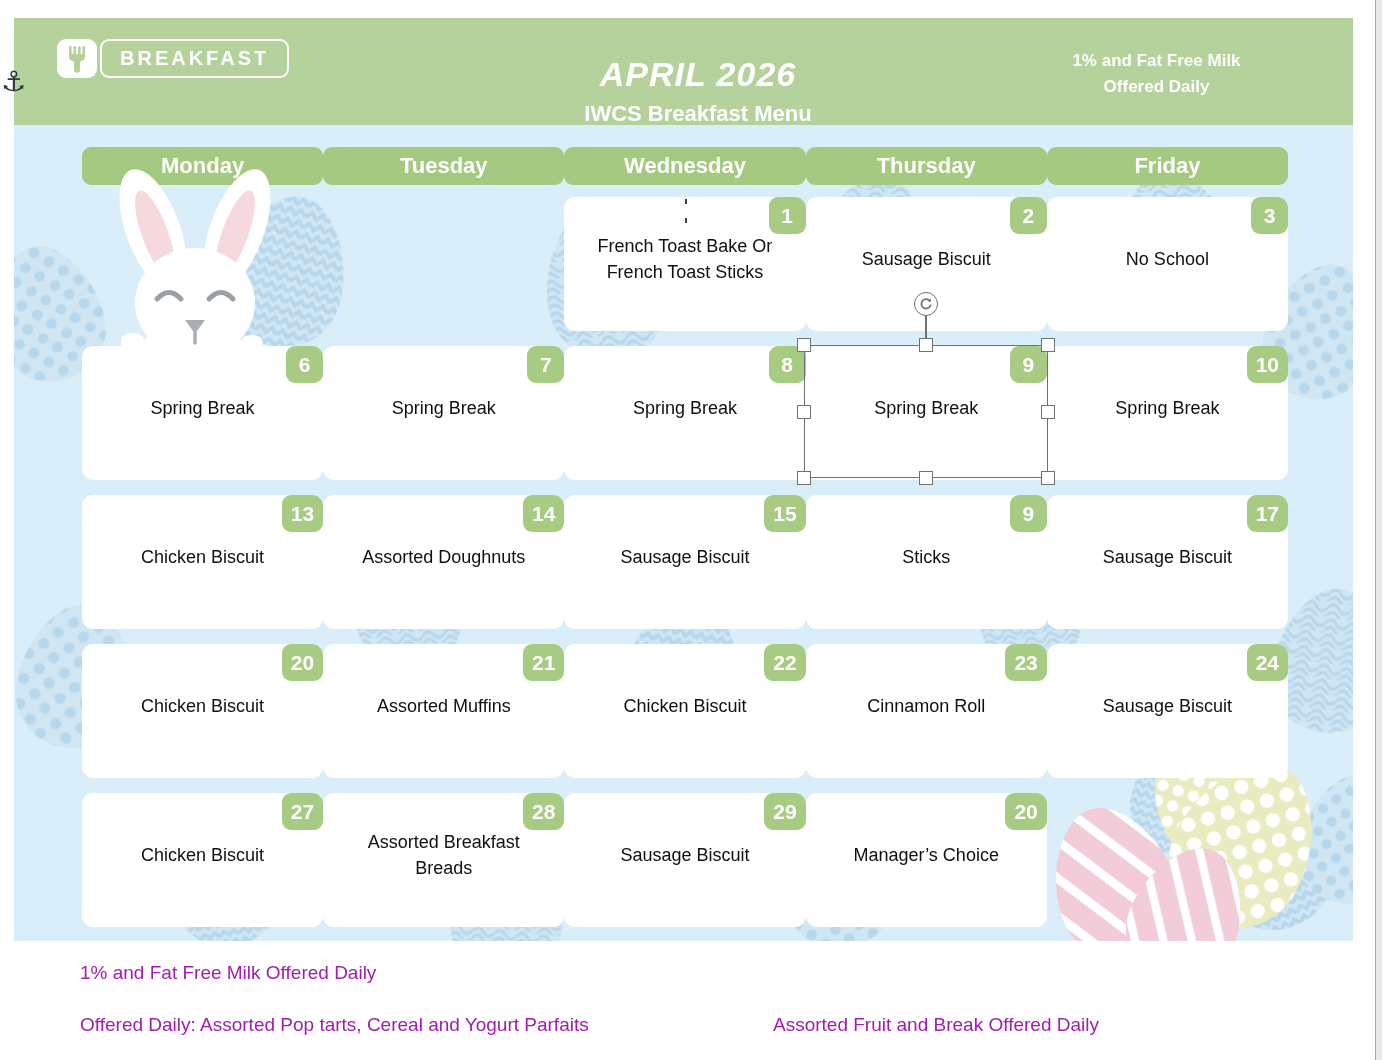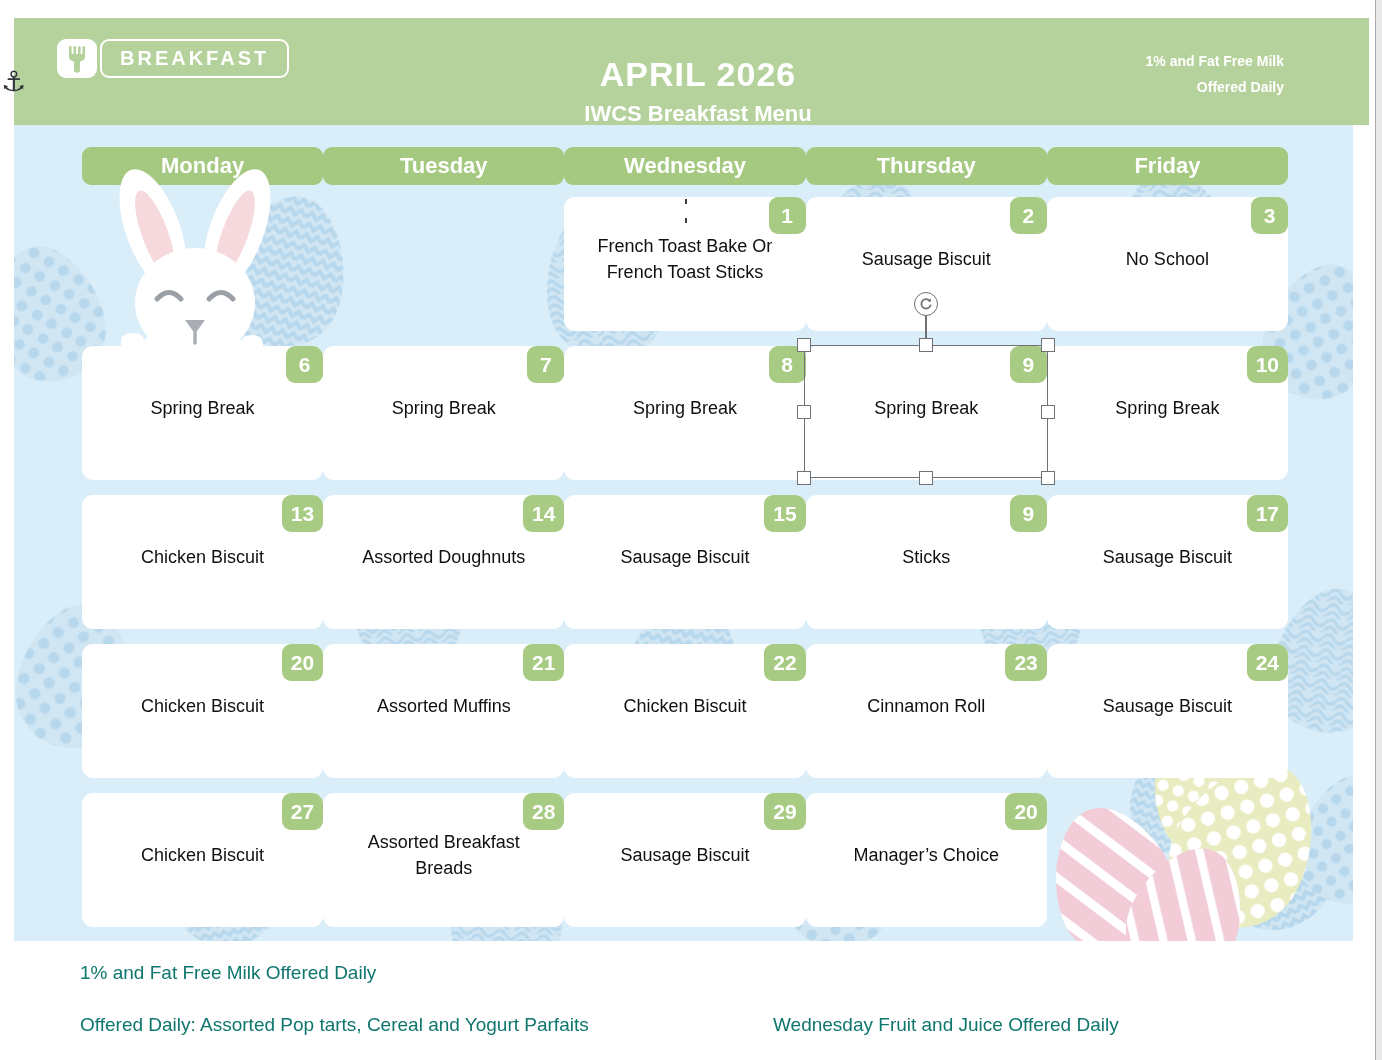--- a/index.html
+++ b/index.html
@@ -5,31 +5,31 @@
   html,body{margin:0;padding:0;}
   body{
     width:1382px;height:1060px;position:relative;background:#ffffff;
     font-family:"Liberation Sans","DejaVu Sans",sans-serif;overflow:hidden;
     -webkit-font-smoothing:antialiased;
   }
   
   .window-edge{position:absolute;top:0;right:0;width:6px;height:100%;
     background:#e9e9e9;border-left:1px solid #ababab;}
   
-  .band{position:absolute;left:14px;top:18px;width:1339px;height:107px;background:var(--band-green);padding-left:16px;}
+  .band{position:absolute;left:14px;top:18px;width:1339px;height:107px;background:var(--band-green);}
   .brand-badge{position:absolute;left:43px;top:21px;display:flex;align-items:center;}
   .fork-box{width:40px;height:39px;background:#ffffff;border-radius:9px;display:flex;align-items:center;justify-content:center;}
   .brand-outline{height:35px;margin-left:3px;border:2.5px solid #ffffff;border-radius:9px;
     display:flex;align-items:center;padding:0 18px;}
   .brand-outline span{color:#ffffff;font-weight:bold;font-size:20px;letter-spacing:3px;}
   .title-block{position:absolute;left:484px;top:36px;width:400px;text-align:center;color:#ffffff;}
-  .title-block .main{font-size:34px;font-weight:bold;letter-spacing:1px;line-height:40px;}
+  .title-block .main{font-size:34px;font-weight:bold;letter-spacing:1px;line-height:40px;font-style:italic;}
   .title-block .sub{font-size:22px;font-weight:bold;line-height:28px;margin-top:6px;}
-  .milk-note{position:absolute;left:1015px;top:30px;width:255px;text-align:right;color:#ffffff;
-    font-weight:bold;font-size:14px;line-height:26px;}
+  .milk-note{position:absolute;left:1015px;top:30px;width:255px;text-align:center;color:#ffffff;
+    font-weight:bold;font-size:17px;line-height:26px;}
   .anchor{position:absolute;left:1px;top:68px;font-size:28px;color:#30363c;z-index:4;line-height:1;}
   
   .blue-field{position:absolute;left:14px;top:125px;width:1339px;height:816px;
     background:var(--calendar-blue);overflow:hidden;}
   .egg-layer{position:absolute;left:0;top:0;}
   
   .calendar{position:absolute;left:82px;top:147px;width:1206px;z-index:3;}
   .day-row,.week-row{display:grid;grid-template-columns:repeat(5,1fr);}
   .day-row{height:38px;}
   .week-row{height:134px;margin-top:15px;}
@@ -50,21 +50,21 @@
   
   .sel-box{position:absolute;left:-2px;top:-1px;right:-1px;bottom:2px;border:1.6px solid #6e7276;z-index:9;}
   .handle{position:absolute;width:12px;height:12px;background:#ffffff;border:1.6px solid #6e7276;box-sizing:content-box;}
   .h-tl{left:-8px;top:-8px;} .h-tc{left:calc(50% - 7px);top:-8px;} .h-tr{right:-8px;top:-8px;}
   .h-ml{left:-8px;top:calc(50% - 7px);} .h-mr{right:-8px;top:calc(50% - 7px);}
   .h-bl{left:-8px;bottom:-8px;} .h-bc{left:calc(50% - 7px);bottom:-8px;} .h-br{right:-8px;bottom:-8px;}
   .rot-stem{position:absolute;left:calc(50% - 1px);top:-31px;width:2px;height:31px;background:#6e7276;}
   .rot-circle{position:absolute;left:calc(50% - 12px);top:-54px;width:24px;height:24px;border-radius:50%;
     background:#ffffff;border:1.6px solid #6e7276;display:flex;align-items:center;justify-content:center;box-sizing:border-box;}
   
-  .footer-line{position:absolute;font-size:19px;color:#0f766e;text-align:right;}
+  .footer-line{position:absolute;font-size:19px;color:#a21caf;text-align:right;}
   .fl1{left:80px;top:962px;}
   .fl2{left:80px;top:1014px;}
   .fl3{left:773px;top:1014px;}
   
   .bunny{position:absolute;left:91px;top:168px;z-index:5;}
 </style>
 </head>
 <body style="--band-green: #b6d29c; --pill-green: #a5c980; --badge-green: #a8cb84; --calendar-blue: #daeef9;">
 
 <div class="band">
@@ -365,15 +365,15 @@
     <path d="M94 152 h20 l-8 11 q-2 2.5 -4 0 Z" fill="#a9aeb4"></path>
     <path d="M104 163 v12" stroke="#a9aeb4" stroke-width="3.5" stroke-linecap="round"></path>
 
     <path d="M30 186 v-12 q0 -9 12 -9 q10 0 11 8 q3 -7 12 -7 q12 0 12 11 v9 Z" fill="#ffffff"></path>
     <path d="M128 186 v-11 q0 -9 11 -9 q9 0 11 7 q3 -6 11 -6 q11 0 11 10 v9 Z" fill="#ffffff"></path>
   </svg>
 </div>
 
 <div class="footer-line fl1">1% and Fat Free Milk Offered Daily</div>
 <div class="footer-line fl2">Offered Daily: Assorted Pop tarts, Cereal and Yogurt Parfaits</div>
-<div class="footer-line fl3">Wednesday Fruit and Juice Offered Daily</div>
+<div class="footer-line fl3">Assorted Fruit and Break Offered Daily</div>
 
 <div class="window-edge"></div>
 
 </body></html>

